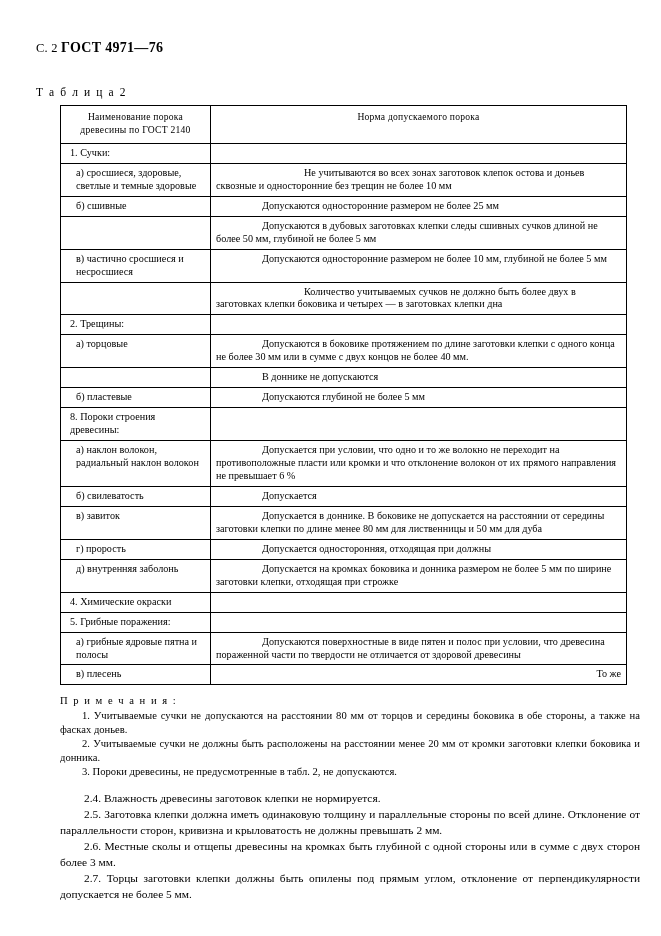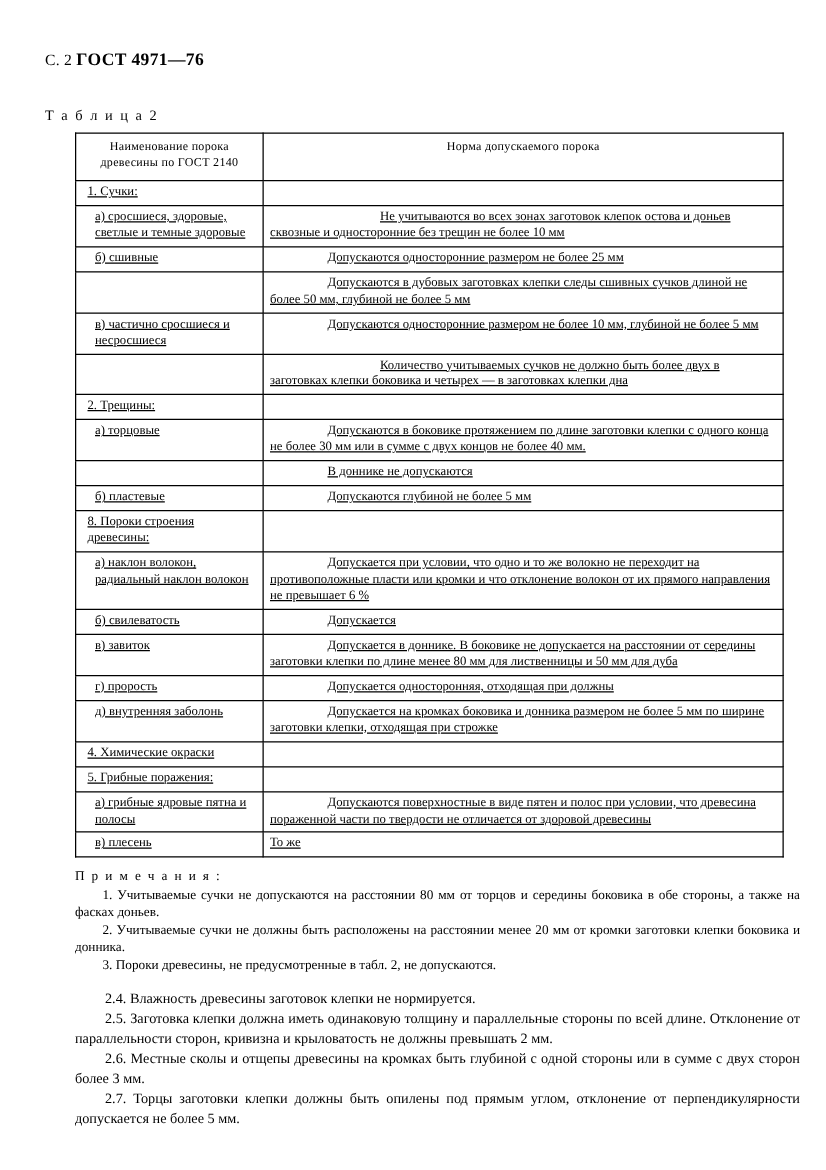--- a/index.html
+++ b/index.html
@@ -74,28 +74,27 @@
     border-bottom: none;
   }
   td.cell-right {
     border-top: none;
     border-bottom: none;
     border-left: none;
   }
   .rowgrid td {
     border-top: none;
     border-bottom: none;
-    text-decoration: underline;
   }
   .indent1 { padding-left: 10px; display: block; }
   .indent0 { padding-left: 4px; display: block; }
   .rtext { display: block; }
   .rtext.ind2 { text-indent: 46px; }
   .rtext.ind3 { text-indent: 88px; }
-  .rtext.center { text-align: left; text-indent: 0; }
+  .rtext.center { text-align: right; text-indent: 0; }
   .notes {
     margin: 9px 0 0 24px;
     width: 580px;
     font-size: 10.6px;
     line-height: 1.33;
   }
   .notes .lbl {
     letter-spacing: 1.5px;
   }
   .notes p {

